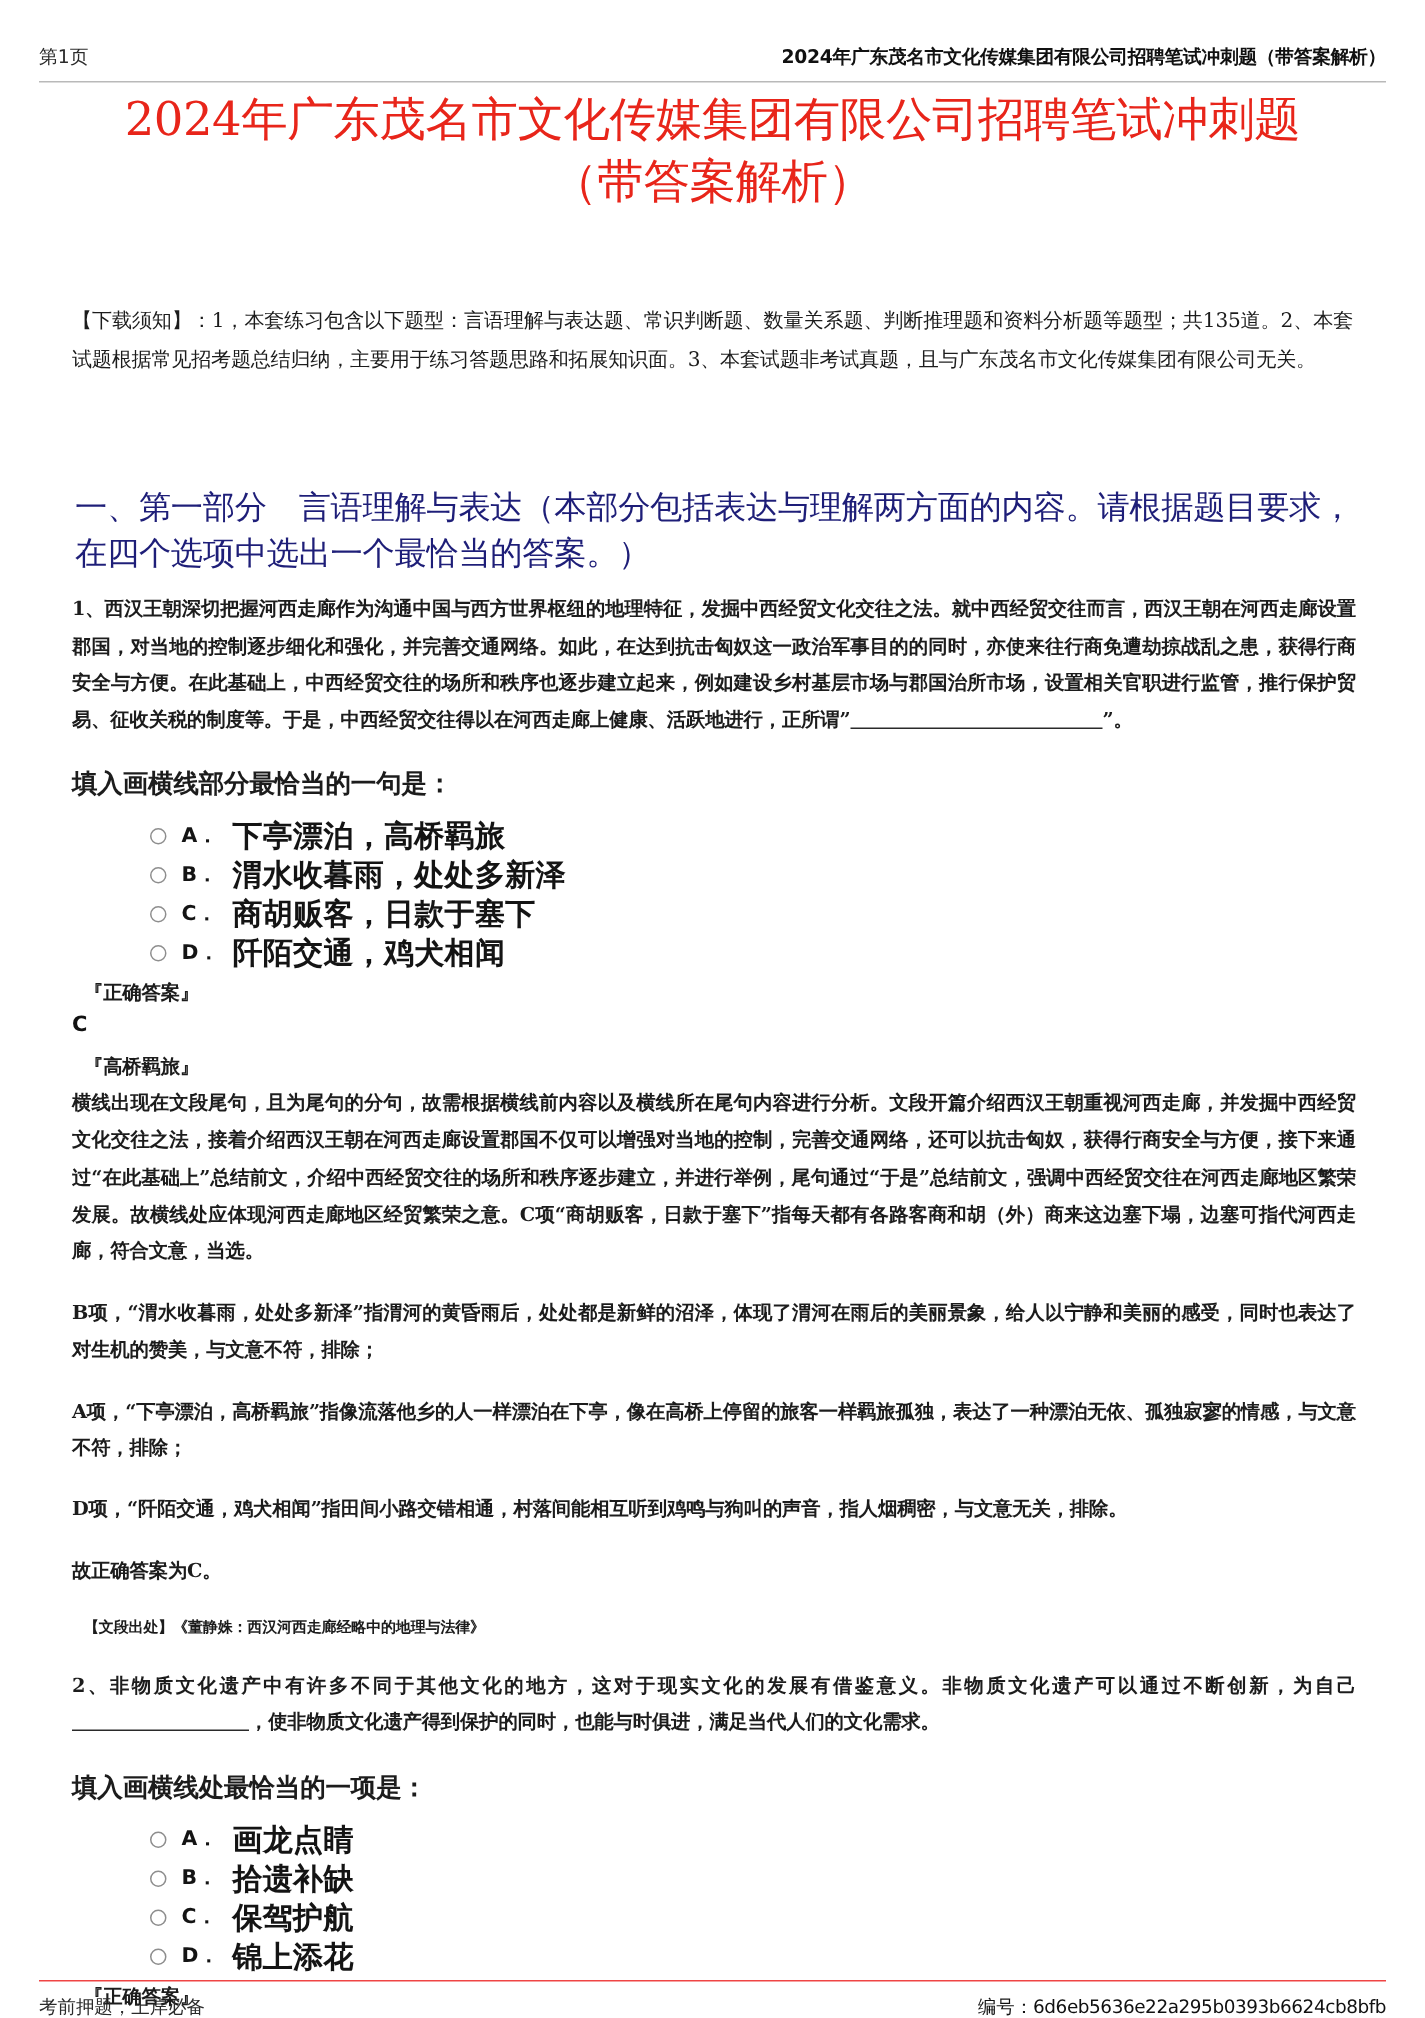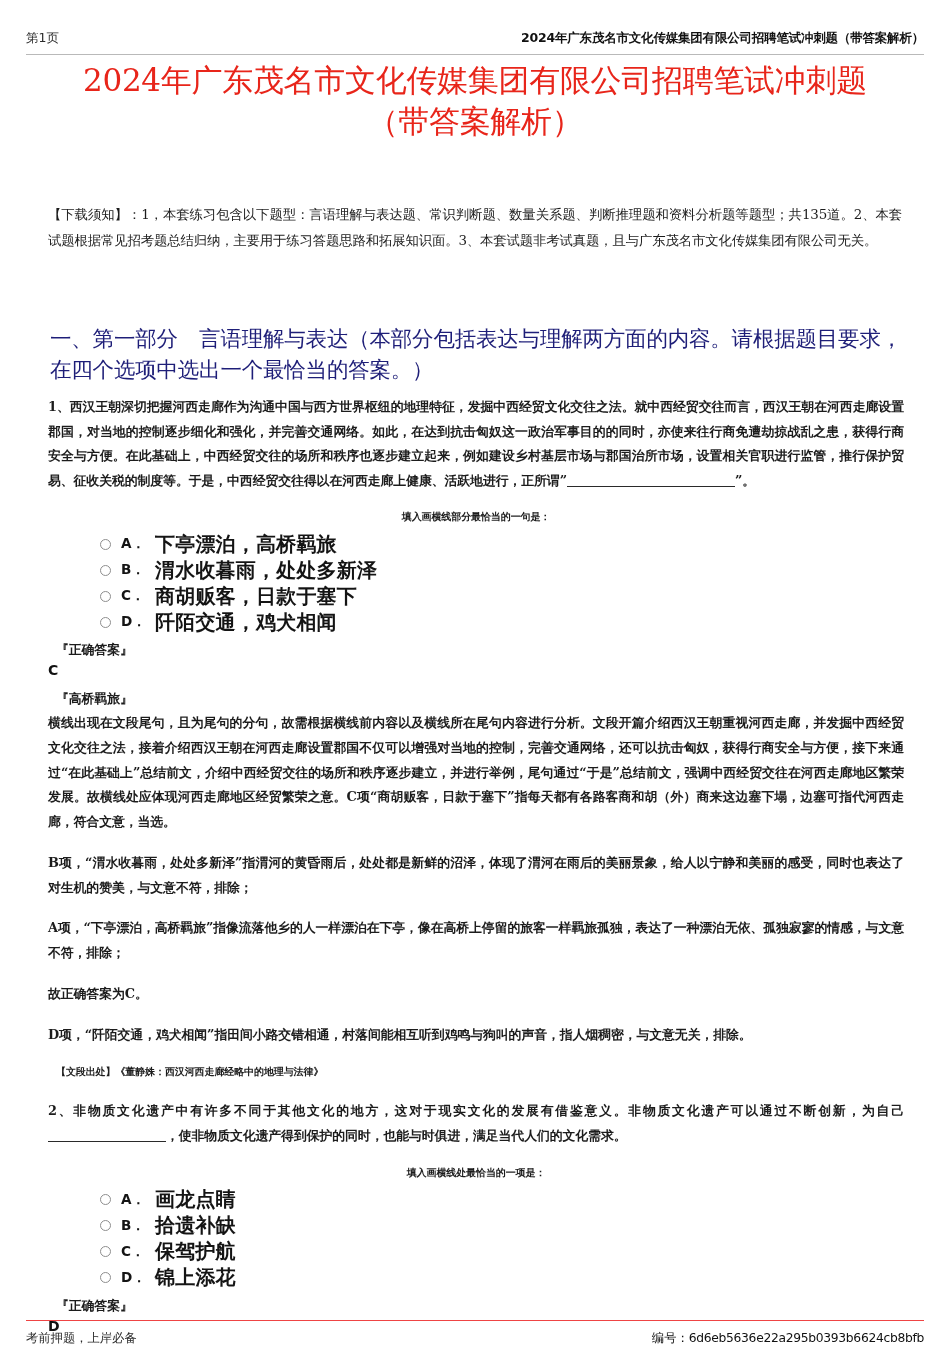--- a/index.html
+++ b/index.html
@@ -108,26 +108,25 @@
   }
   .blank-line {
     display: inline-block;
     border-bottom: 1px solid #2a2a2a;
     vertical-align: -2px;
   }
   .blank-long { width: 168px; }
   .blank-mid  { width: 118px; }
 
   .prompt {
-    font-size: 10px;
+    font-size: 17px;
     line-height: 1.9;
     color: #1c1c1c;
     margin: 14px 0 8px 0;
     letter-spacing: -0.1px;
-    text-align: center;
   }
 
   .options {
     margin: 4px 0 4px 0;
     padding: 0;
     list-style: none;
   }
   .opt {
     display: flex;
     align-items: center;
@@ -264,22 +263,22 @@
         </li>
       </ul>
 
       <div class="label-line">『正确答案』</div>
       <div class="answer-letter">C</div>
       <div class="label-line">『高桥羁旅』</div>
 
       <p class="explain tight">横线出现在文段尾句，且为尾句的分句，故需根据横线前内容以及横线所在尾句内容进行分析。文段开篇介绍西汉王朝重视河西走廊，并发掘中西经贸文化交往之法，接着介绍西汉王朝在河西走廊设置郡国不仅可以增强对当地的控制，完善交通网络，还可以抗击匈奴，获得行商安全与方便，接下来通过“在此基础上”总结前文，介绍中西经贸交往的场所和秩序逐步建立，并进行举例，尾句通过“于是”总结前文，强调中西经贸交往在河西走廊地区繁荣发展。故横线处应体现河西走廊地区经贸繁荣之意。C项“商胡贩客，日款于塞下”指每天都有各路客商和胡（外）商来这边塞下塌，边塞可指代河西走廊，符合文意，当选。</p>
       <p class="explain gap">B项，“渭水收暮雨，处处多新泽”指渭河的黄昏雨后，处处都是新鲜的沼泽，体现了渭河在雨后的美丽景象，给人以宁静和美丽的感受，同时也表达了对生机的赞美，与文意不符，排除；</p>
       <p class="explain gap">A项，“下亭漂泊，高桥羁旅”指像流落他乡的人一样漂泊在下亭，像在高桥上停留的旅客一样羁旅孤独，表达了一种漂泊无依、孤独寂寥的情感，与文意不符，排除；</p>
+      <p class="explain gap">D项，“阡陌交通，鸡犬相闻”指田间小路交错相通，村落间能相互听到鸡鸣与狗叫的声音，指人烟稠密，与文意无关，排除。</p>
       <p class="explain gap">故正确答案为C。</p>
-      <p class="explain gap">D项，“阡陌交通，鸡犬相闻”指田间小路交错相通，村落间能相互听到鸡鸣与狗叫的声音，指人烟稠密，与文意无关，排除。</p>
 
       <div class="source-line">【文段出处】《董静姝：西汉河西走廊经略中的地理与法律》</div>
     </div>
 
     <div style="margin-top:18px;">
       <p class="q-stem"><span>2、非物质文化遗产中有许多不同于其他文化的地方，这对于现实文化的发展有借鉴意义。非物质文化遗产可以通过不断创新，为自己</span><span class="blank-line blank-mid"></span><span>，使非物质文化遗产得到保护的同时，也能与时俱进，满足当代人们的文化需求。</span></p>
 
       <p class="prompt">填入画横线处最恰当的一项是：</p>
 
       <ul class="options">

